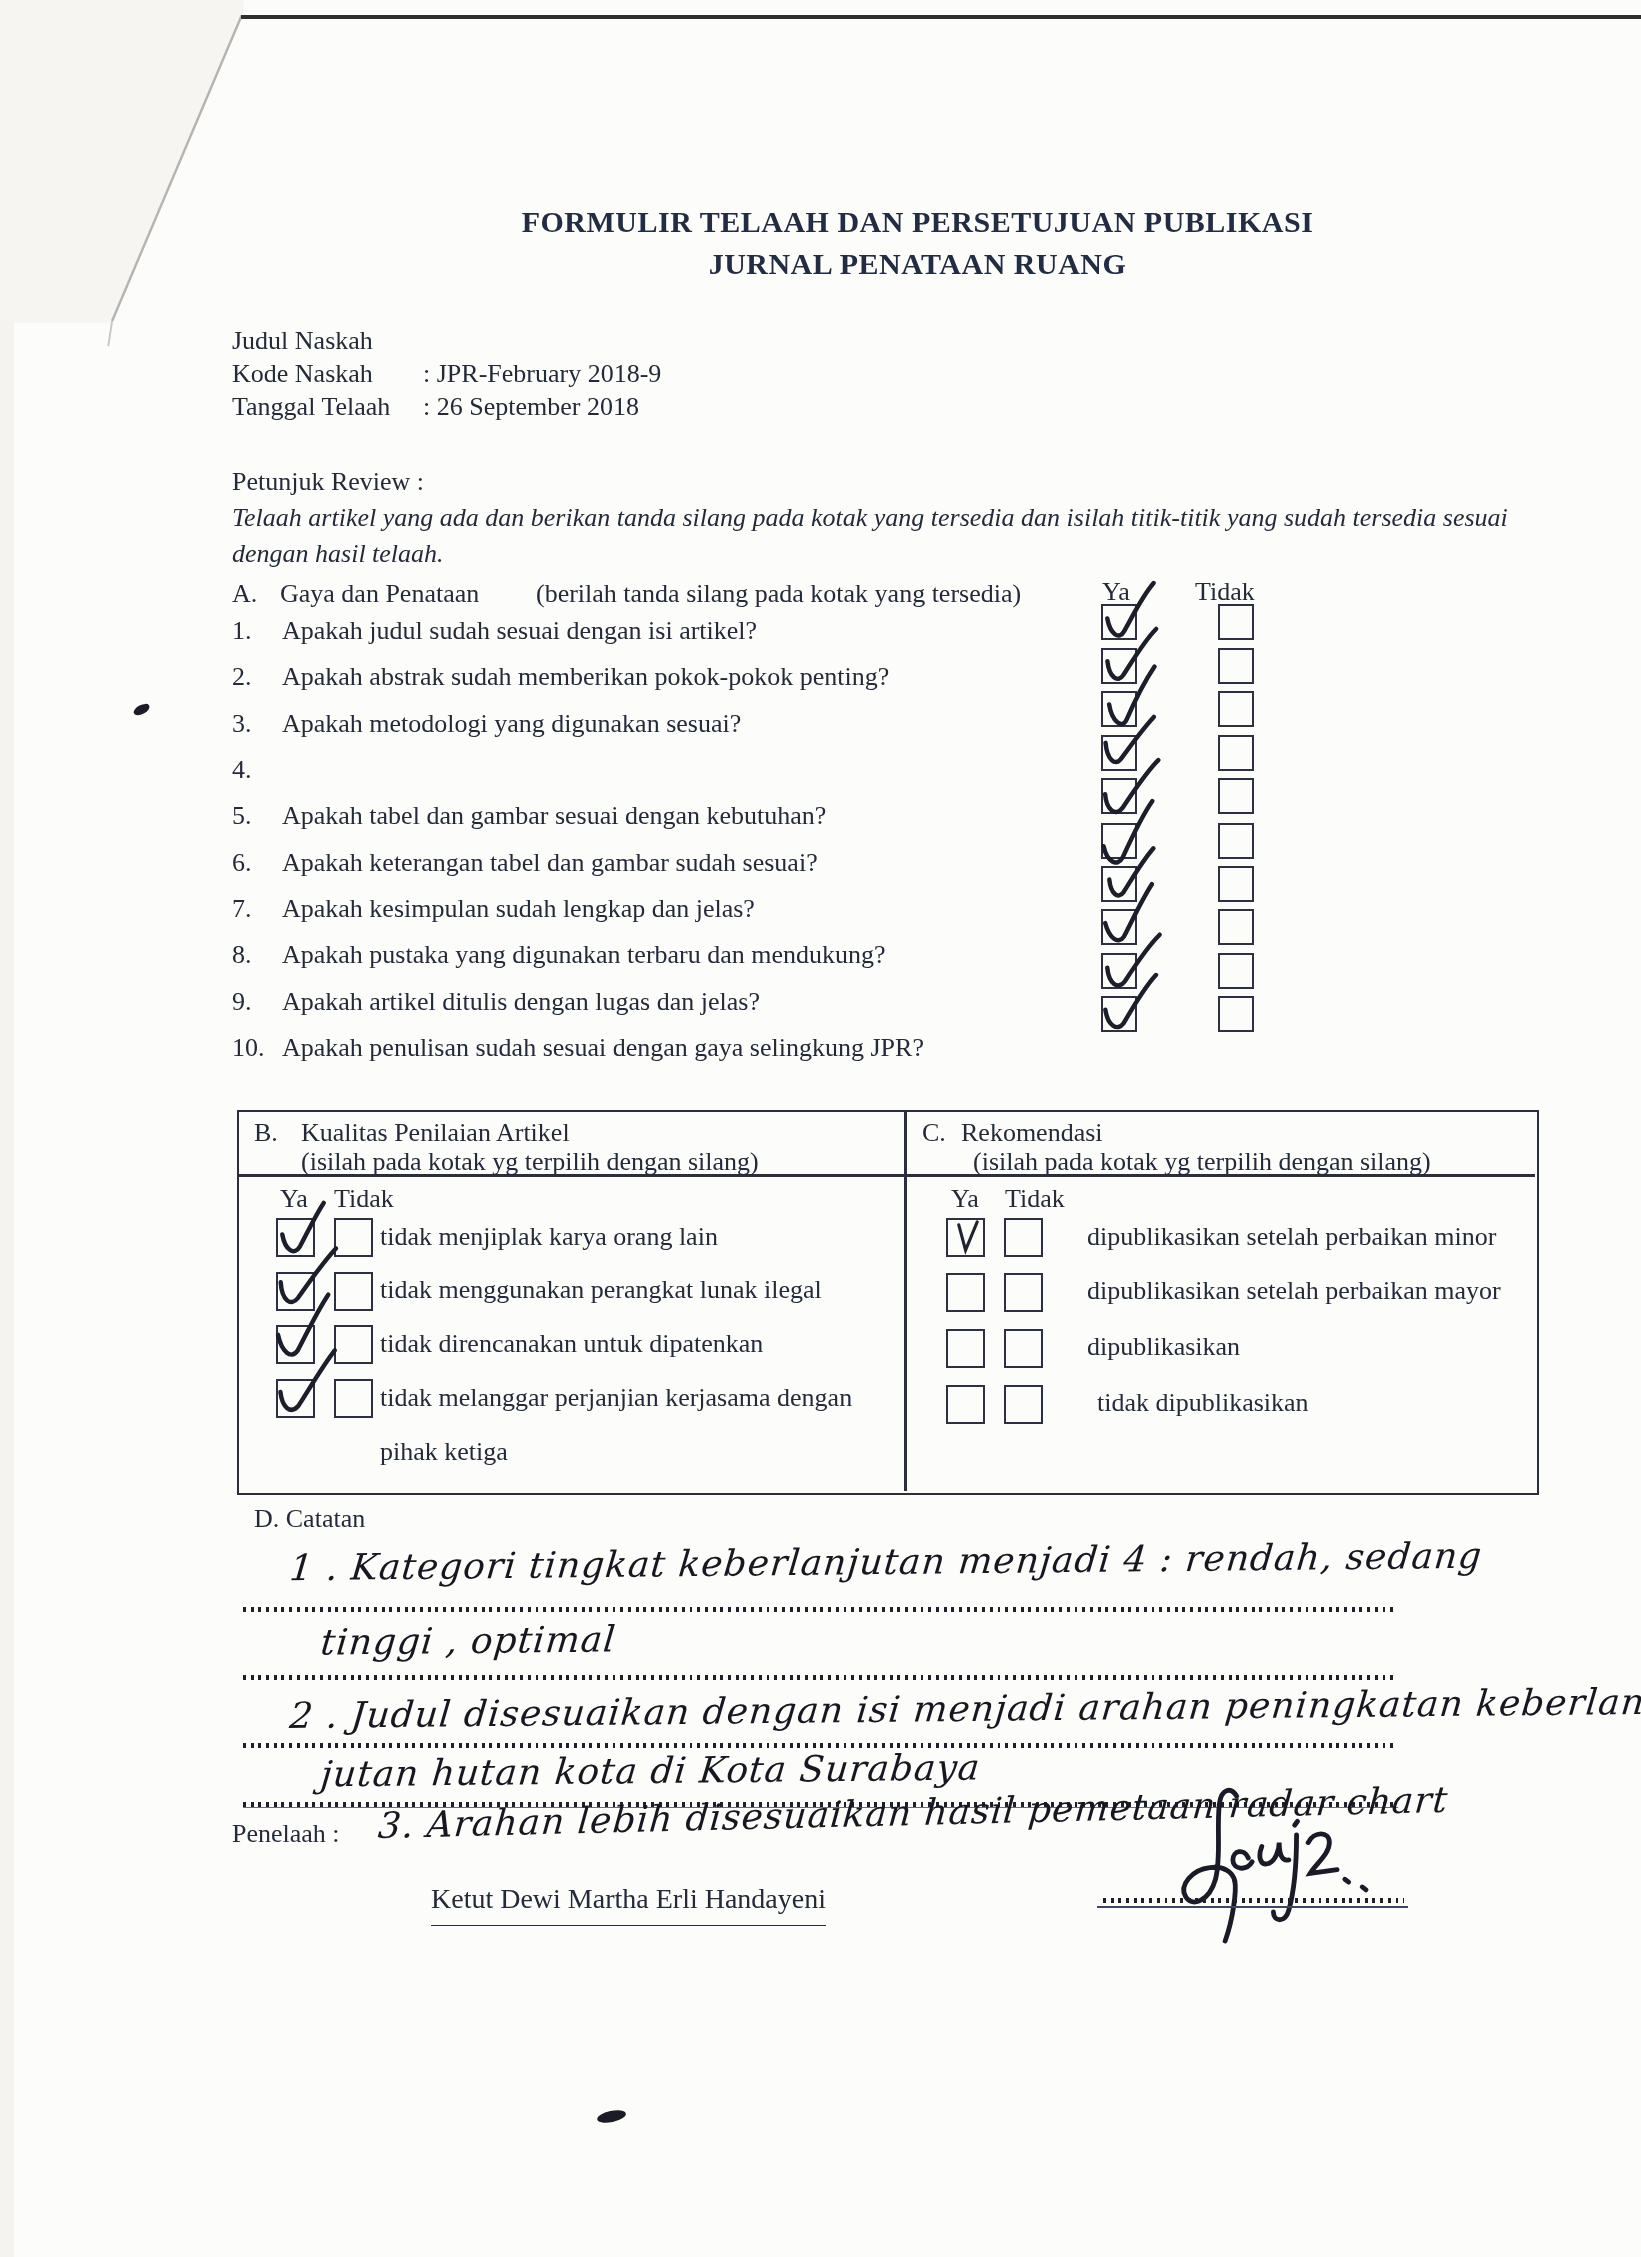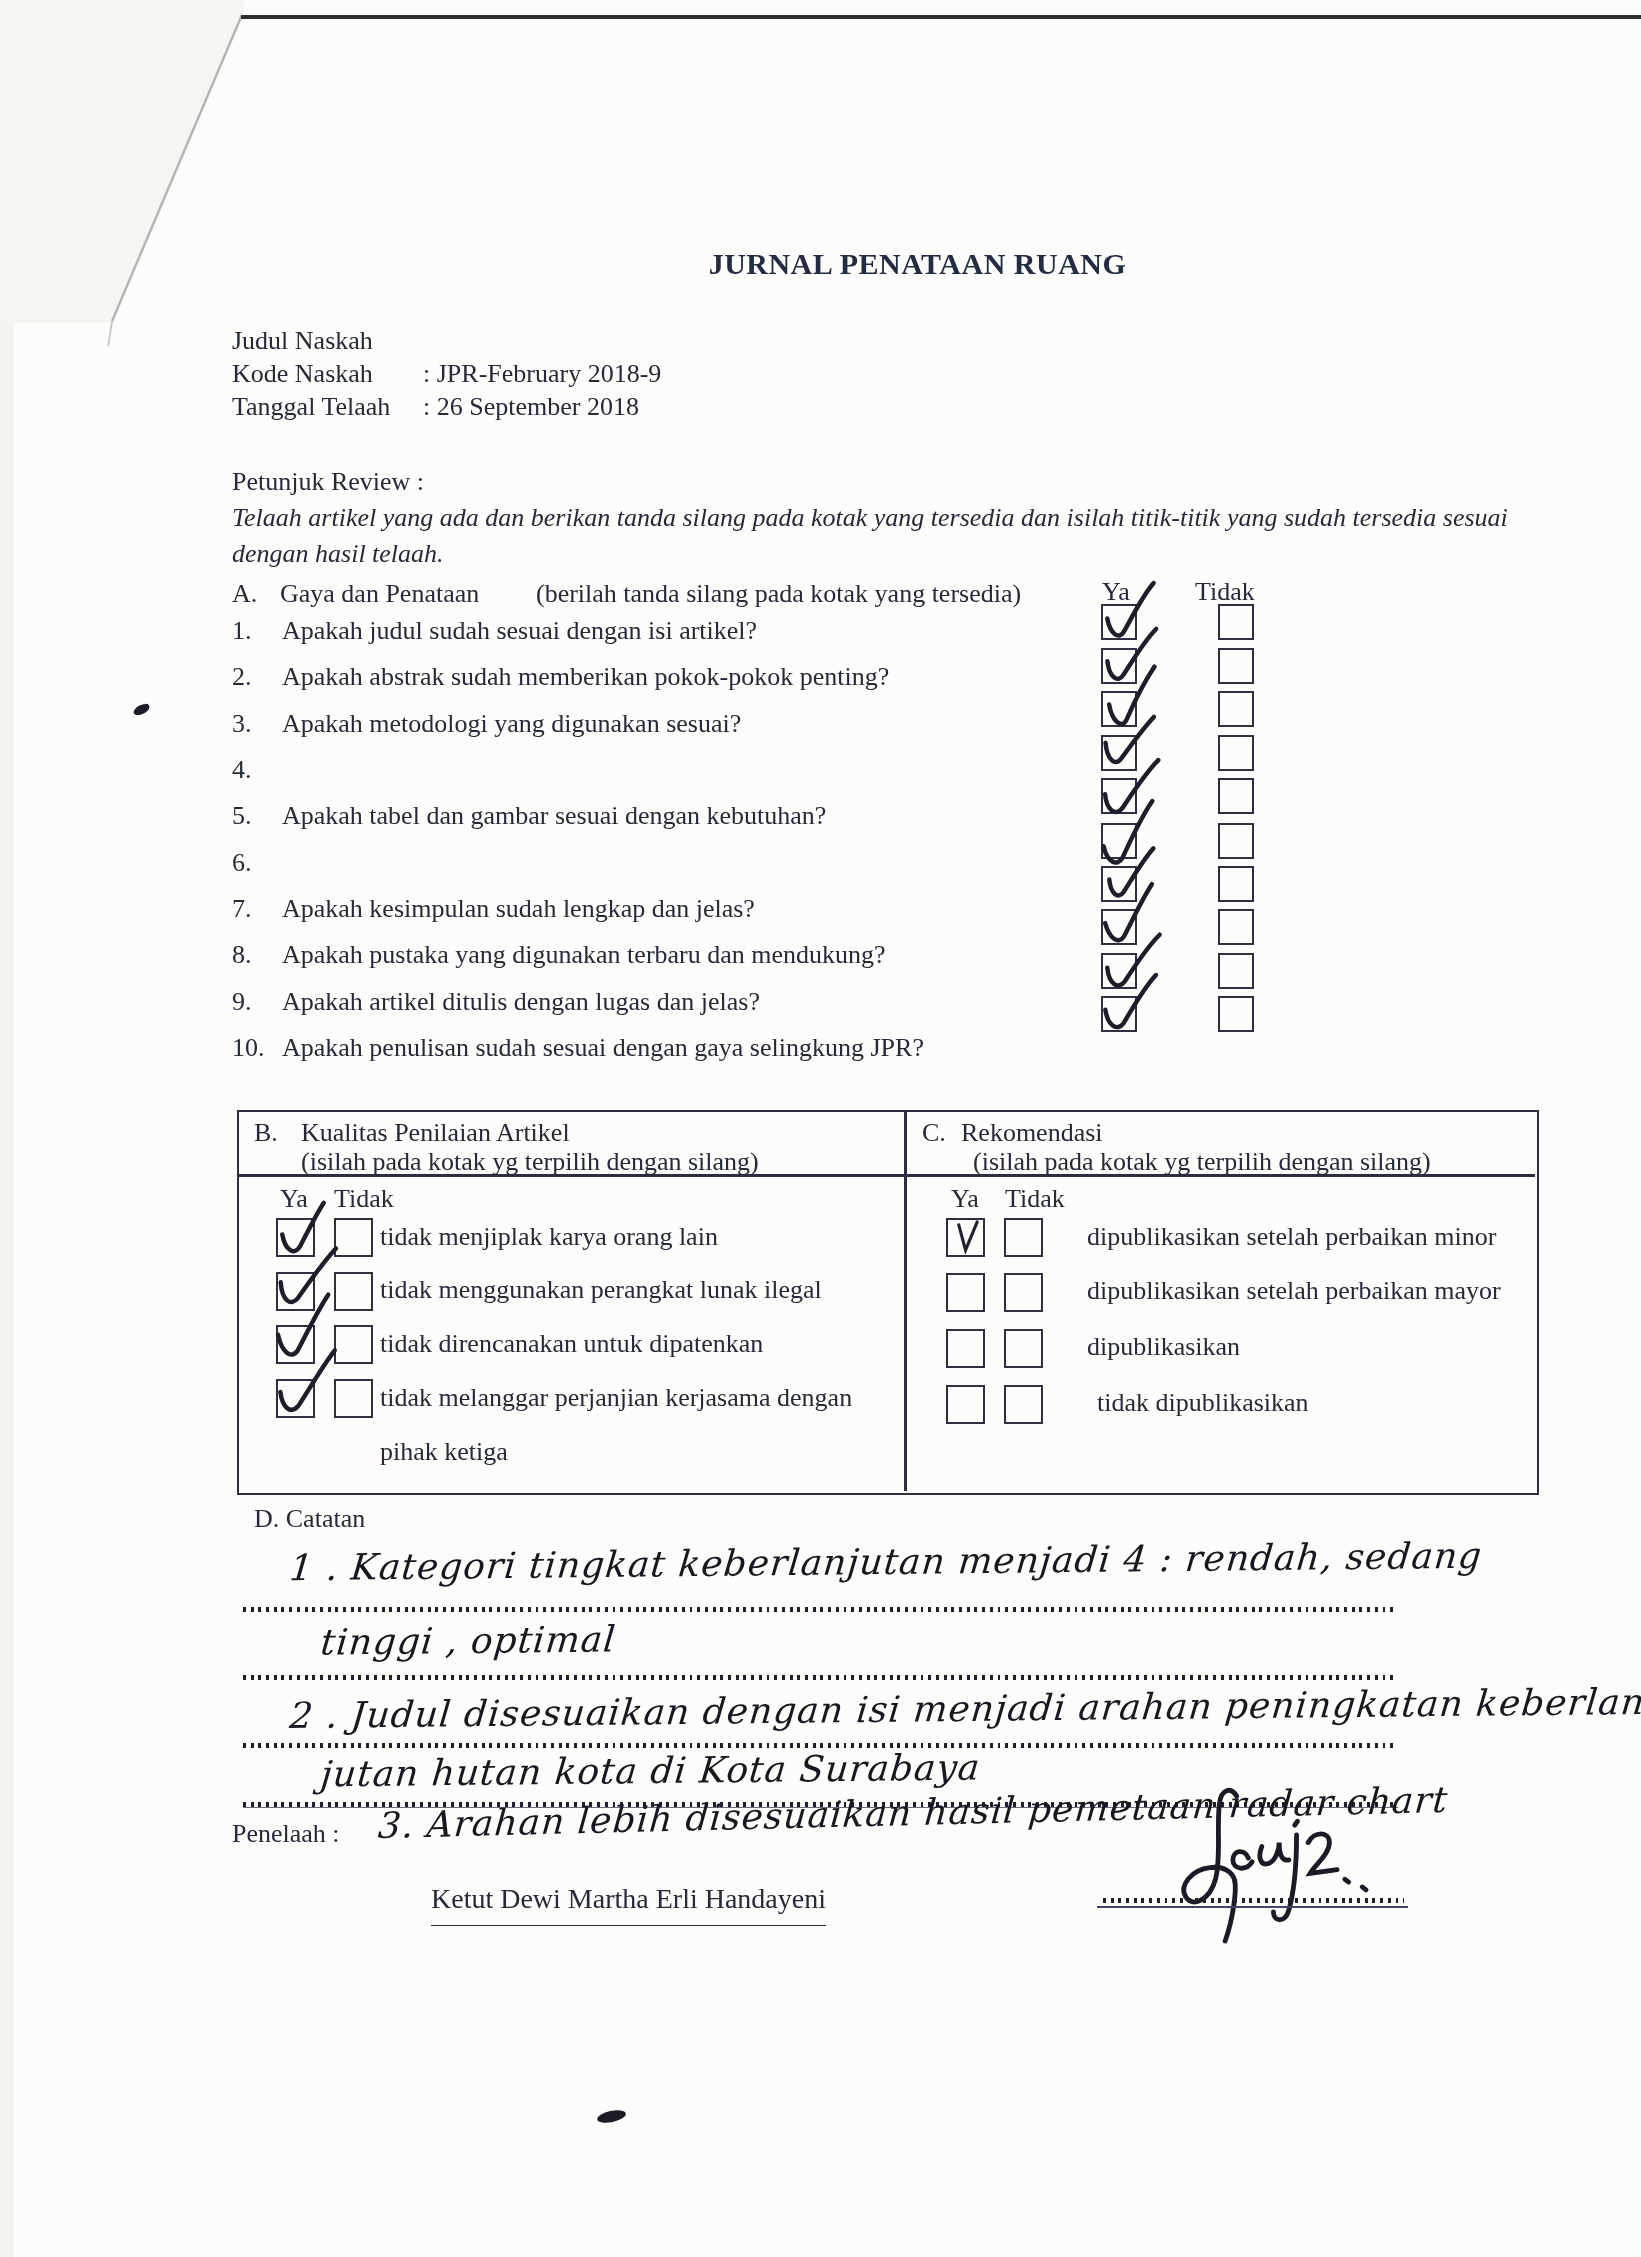--- a/index.html
+++ b/index.html
@@ -39,20 +39,21 @@
     <polygon points="0,0 252,0 252,14 116,334 0,334" fill="#f6f5f2"></polygon>
     <line x1="250" y1="16" x2="116" y2="332" stroke="#b5b4b0" stroke-width="2.5"></line>
     <line x1="116" y1="332" x2="112" y2="358" stroke="#c9c8c4" stroke-width="2"></line>
   </svg>
   <div class="abs scan-artifact" style="left:241px;top:14.5px;width:1400px;height:4.8px;background:#2e2e2e;"></div>
   <div class="abs scan-artifact" style="left:0;top:319px;width:13.5px;height:1939px;background:#f4f3f0;"></div>
 
   <div class="blot scan-artifact" style="left:133px;top:705px;width:17.4px;height:8.7px;transform:rotate(-28deg);"></div>
   <div class="blot scan-artifact" style="left:597px;top:2111px;width:29px;height:10.6px;transform:rotate(-12deg);"></div>
 
+  <div class="abs title" style="left:232px;top:205px;width:1371px;text-align:center;">FORMULIR TELAAH DAN PERSETUJUAN PUBLIKASI</div>
   <div class="abs title" style="left:232px;top:247px;width:1371px;text-align:center;">JURNAL PENATAAN RUANG</div>
 
   <div class="abs print b" style="left:232px;top:326px;">Judul Naskah</div>
   <div class="abs print b" style="left:232px;top:359px;">Kode Naskah</div>
   <div class="abs print b" style="left:423px;top:359px;">: JPR-February 2018-9</div>
   <div class="abs print b" style="left:232px;top:392px;">Tanggal Telaah</div>
   <div class="abs print b" style="left:423px;top:392px;">: 26 September 2018</div>
 
   <div class="abs print b" style="left:232px;top:467px;">Petunjuk Review :</div>
   <div class="abs print i" style="left:232px;top:503px;">Telaah artikel yang ada dan berikan tanda silang pada kotak yang tersedia dan isilah titik-titik yang sudah tersedia sesuai</div>
@@ -102,20 +103,21 @@
   <div class="abs print" style="left:232px;top:801px;">5.</div>
   <div class="abs print" style="left:282px;top:801px;">Apakah tabel dan gambar sesuai dengan kebutuhan?</div>
   <div class="cb" style="left:1101px;top:778px;">
     <svg class="check" viewBox="0 0 60 74" style="transform:rotate(6deg);">
         <path d="M8,40 C11,56 21,62 27,52 C35,37 46,15 58,0"></path>
       </svg>
   </div>
   <div class="cb" style="left:1218px;top:778px;"></div>
 
   <div class="abs print" style="left:232px;top:848px;">6.</div>
+  <div class="abs print" style="left:282px;top:848px;">Apakah keterangan tabel dan gambar sudah sesuai?</div>
   <div class="cb" style="left:1101px;top:823px;">
     <svg class="check" viewBox="0 0 60 74" style="transform:rotate(-2deg);">
         <path d="M6,44 C9,60 19,66 25,56 C33,40 45,16 57,0"></path>
       </svg>
   </div>
   <div class="cb" style="left:1218px;top:823px;"></div>
 
   <div class="abs print" style="left:232px;top:894px;">7.</div>
   <div class="abs print" style="left:282px;top:894px;">Apakah kesimpulan sudah lengkap dan jelas?</div>
   <div class="cb" style="left:1101px;top:866px;">

